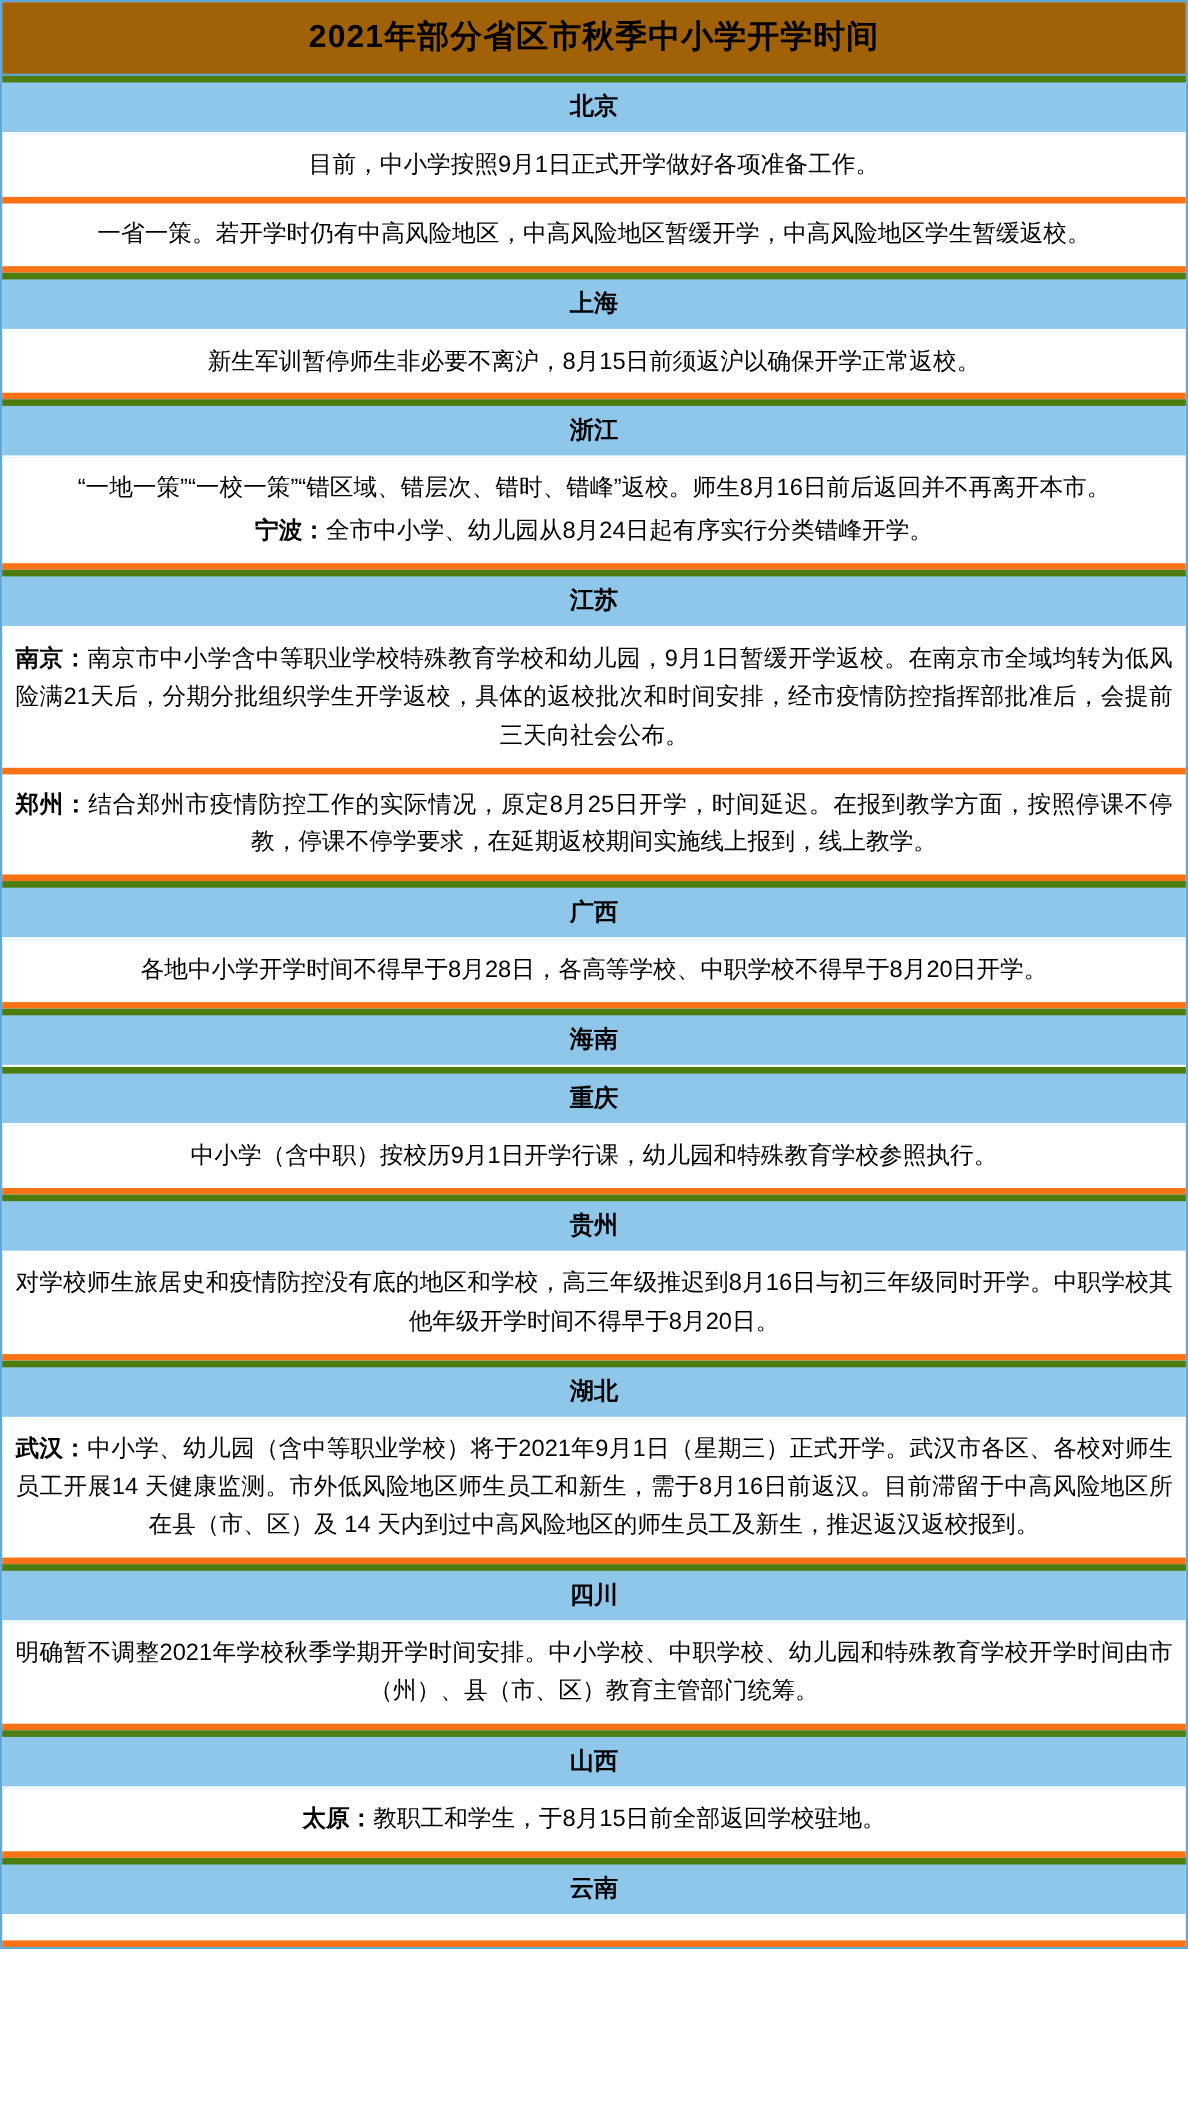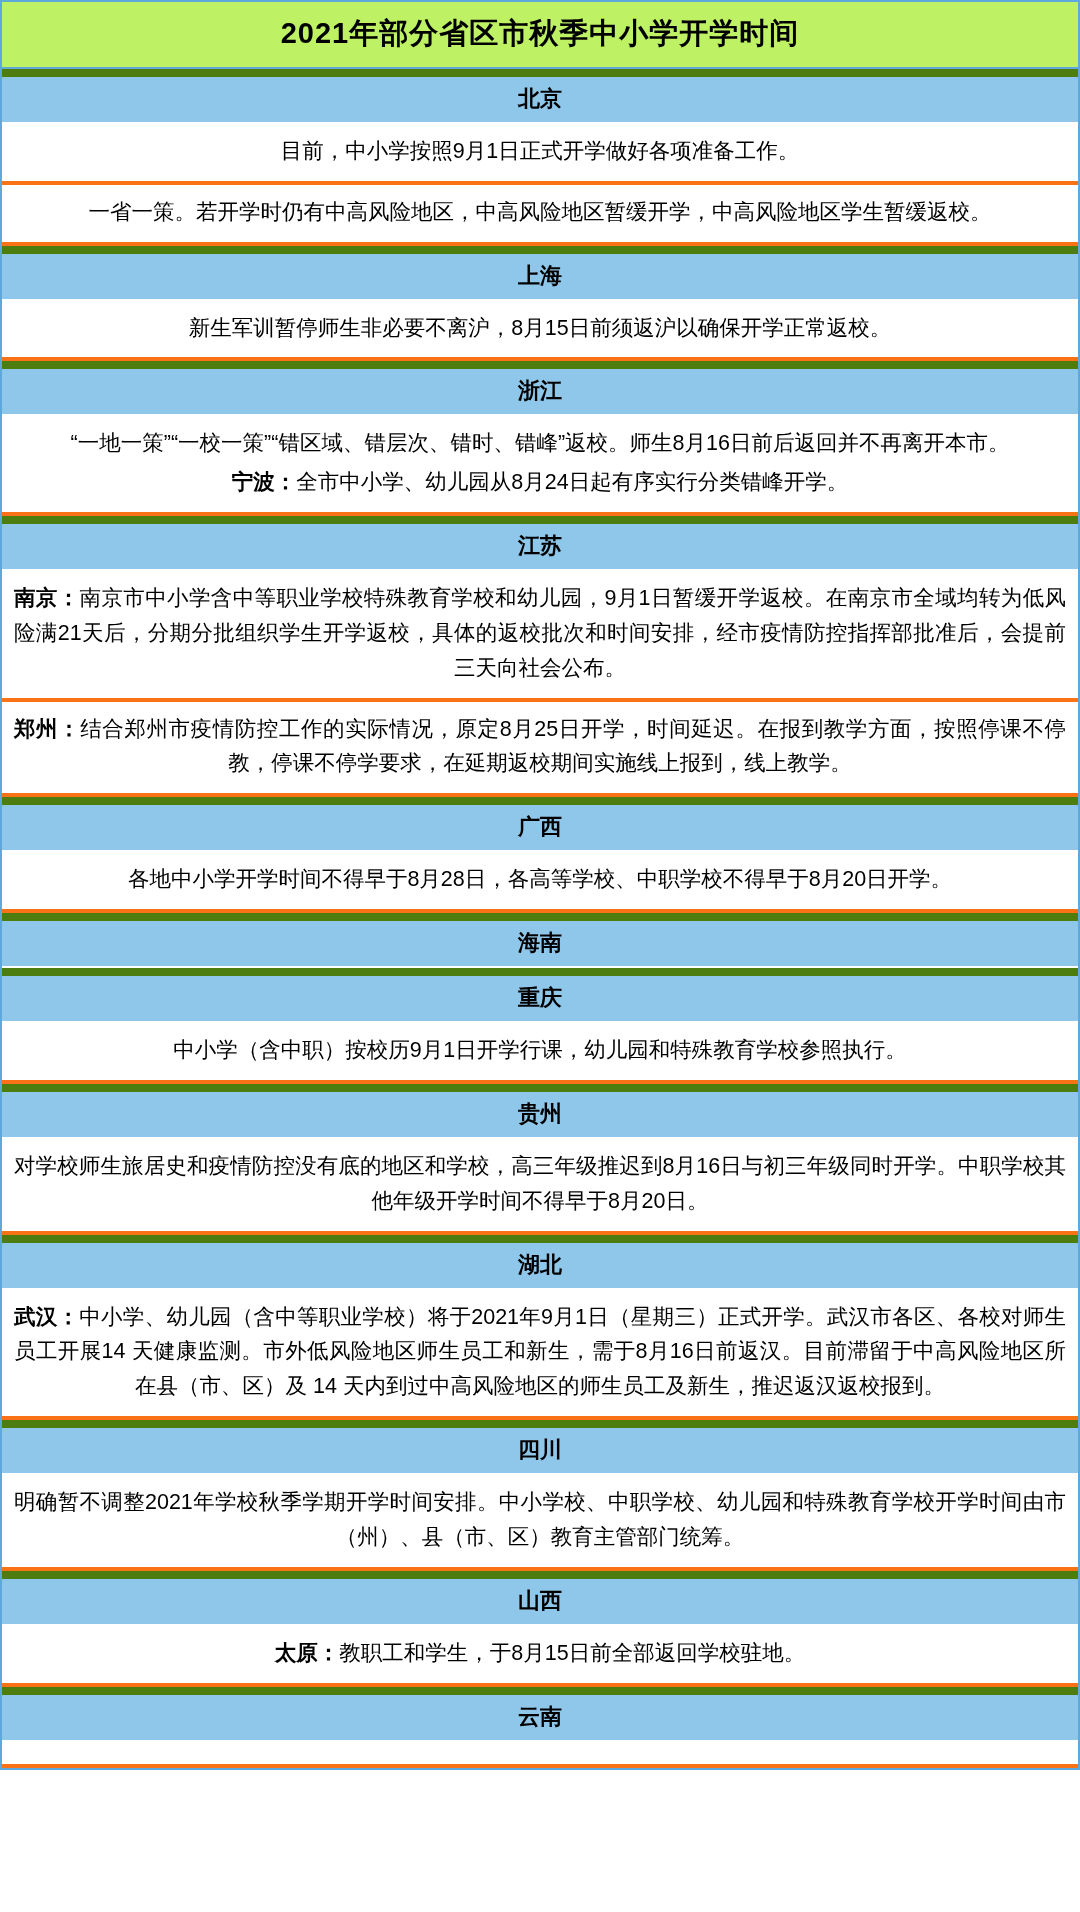--- a/index.html
+++ b/index.html
@@ -12,42 +12,42 @@
     font-family: "Liberation Sans", "DejaVu Sans", sans-serif;
     color: #000000;
   }
   .doc {
     width: 1080px;
     box-sizing: border-box;
     border: 2px solid #5fa8dc;
     background: #ffffff;
   }
   .title-bar {
-    background: #bef264;
+    background: #a16207;
     border-bottom: 2px solid #5fa8dc;
     text-align: center;
     font-size: 29px;
     font-weight: bold;
     letter-spacing: 1px;
     padding: 12px 10px 13px 10px;
     color: #000;
   }
   .region-head {
     background: #8fc7ea;
-    border-top: 8px solid #4d7c0f;
+    border-top: 6px solid #4d7c0f;
     border-bottom: 2px solid #ffffff;
     text-align: center;
     font-size: 22px;
     font-weight: bold;
     padding: 7px 10px 8px 10px;
     color: #000;
   }
   .body-block {
     padding: 10px 12px 12px 12px;
-    border-bottom: 4px solid #f97316;
+    border-bottom: 6px solid #f97316;
   }
   .para {
     font-size: 21.5px;
     line-height: 1.62;
     text-align: center;
     margin: 0 0 4px 0;
   }
   .para:last-child {
     margin-bottom: 0;
   }

